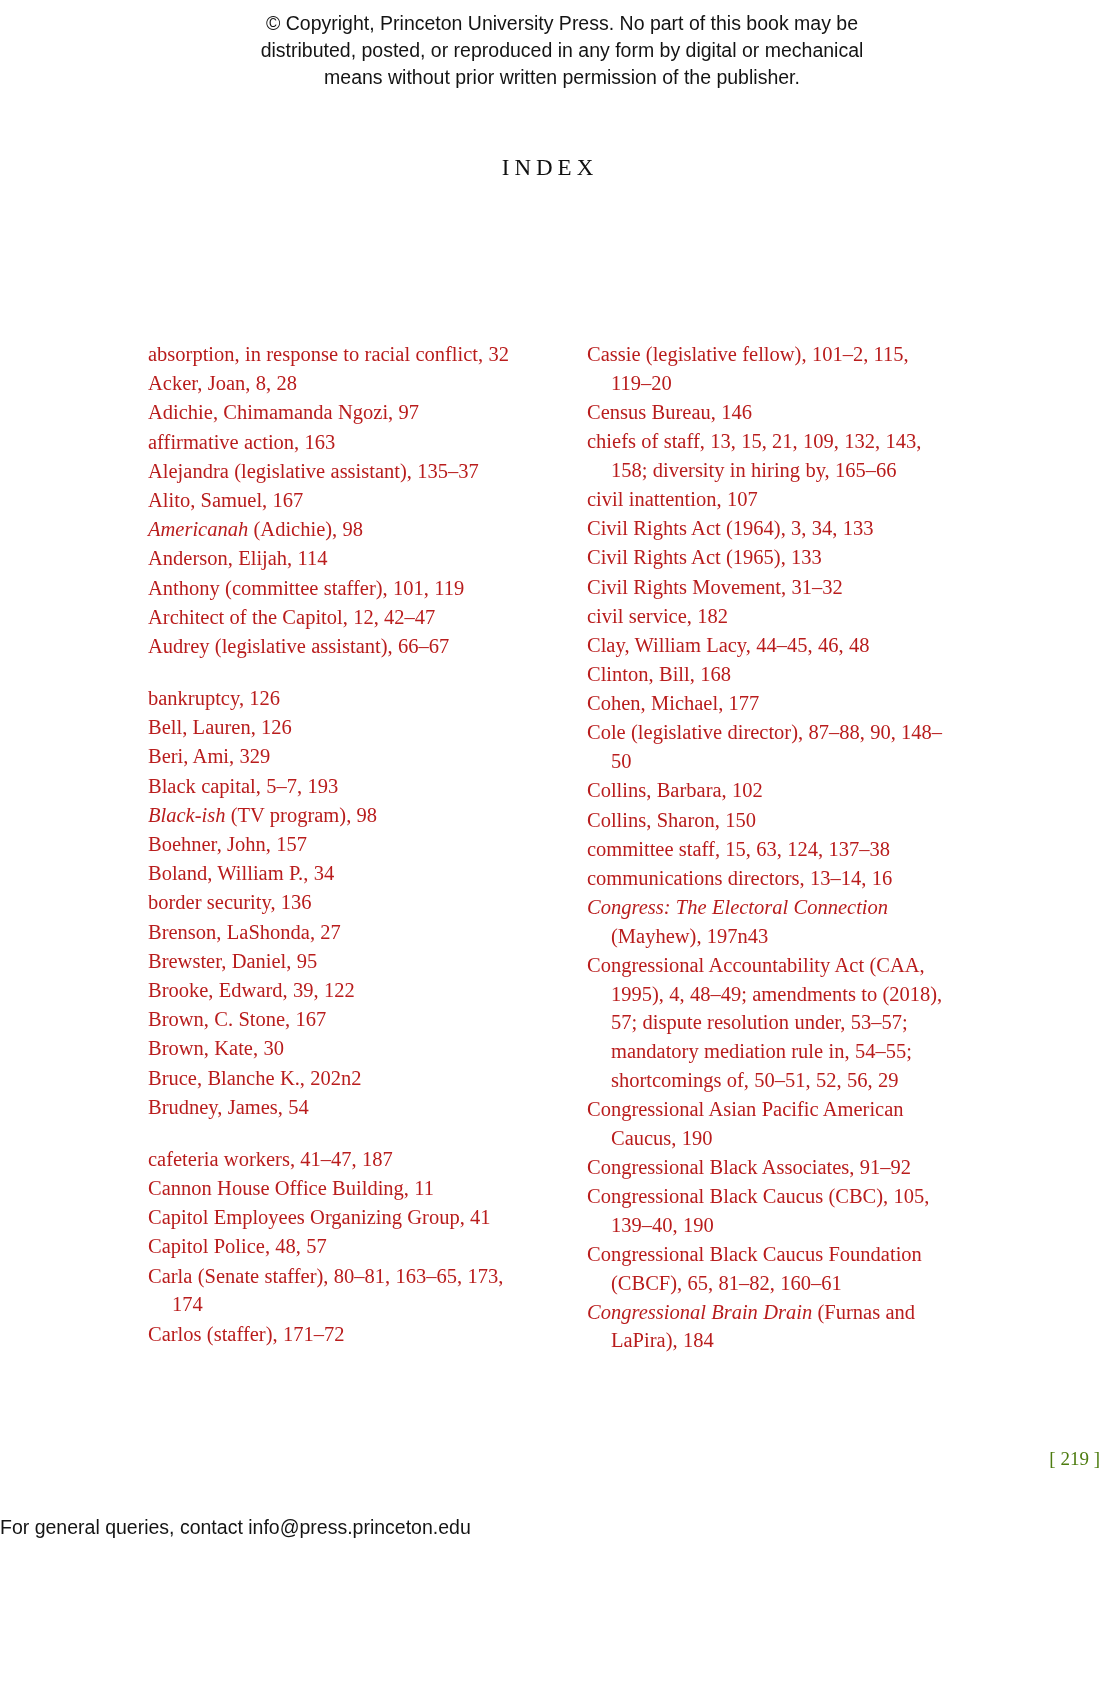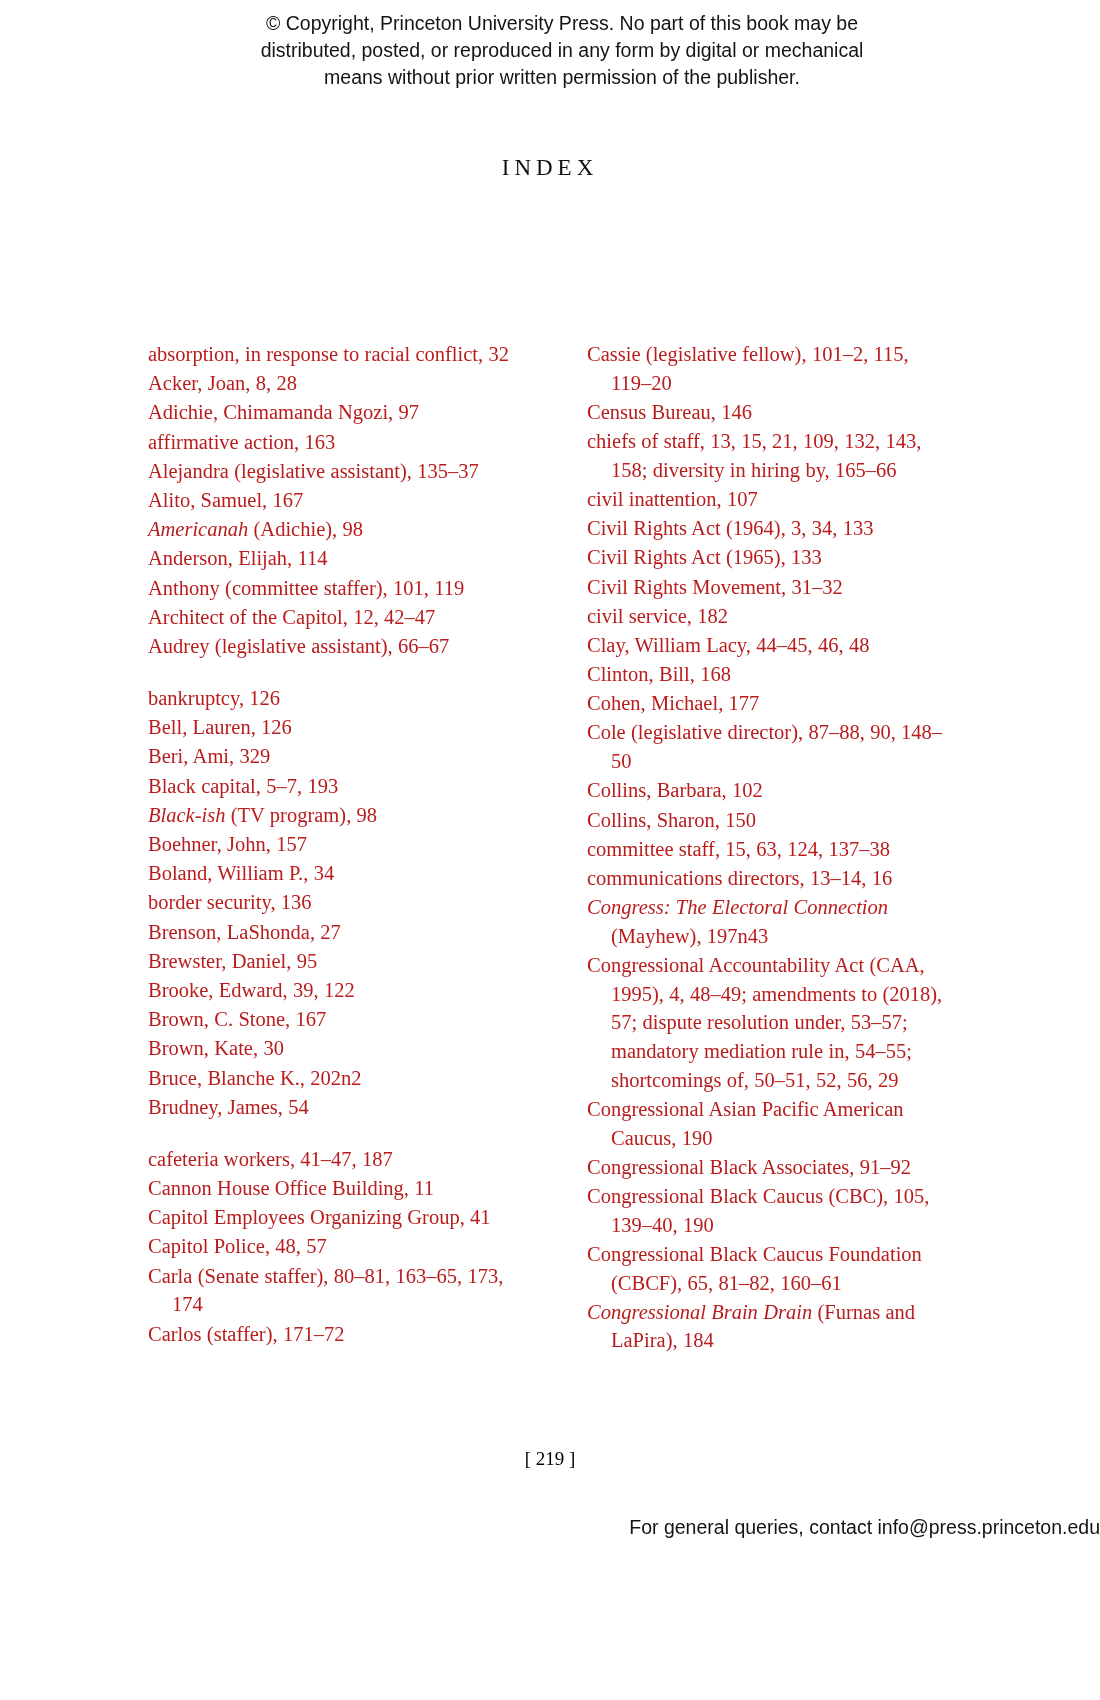--- a/index.html
+++ b/index.html
@@ -70,30 +70,30 @@
     font-style: italic;
   }
   .group-gap {
     height: 23px;
   }
   .folio {
     position: absolute;
     top: 1448px;
     left: 0;
     width: 1100px;
-    text-align: center;
+    text-align: right;
     font-size: 19px;
-    color: #000000;
+    color: #4d7c0f;
   }
   .footer-queries {
     position: absolute;
     top: 1516px;
     left: 0;
     width: 1100px;
-    text-align: right;
+    text-align: left;
     font-family: "Liberation Sans", sans-serif;
     font-size: 19.5px;
     color: #141414;
   }
 </style>
 </head>
 <body>
 
 <div class="page">
 

